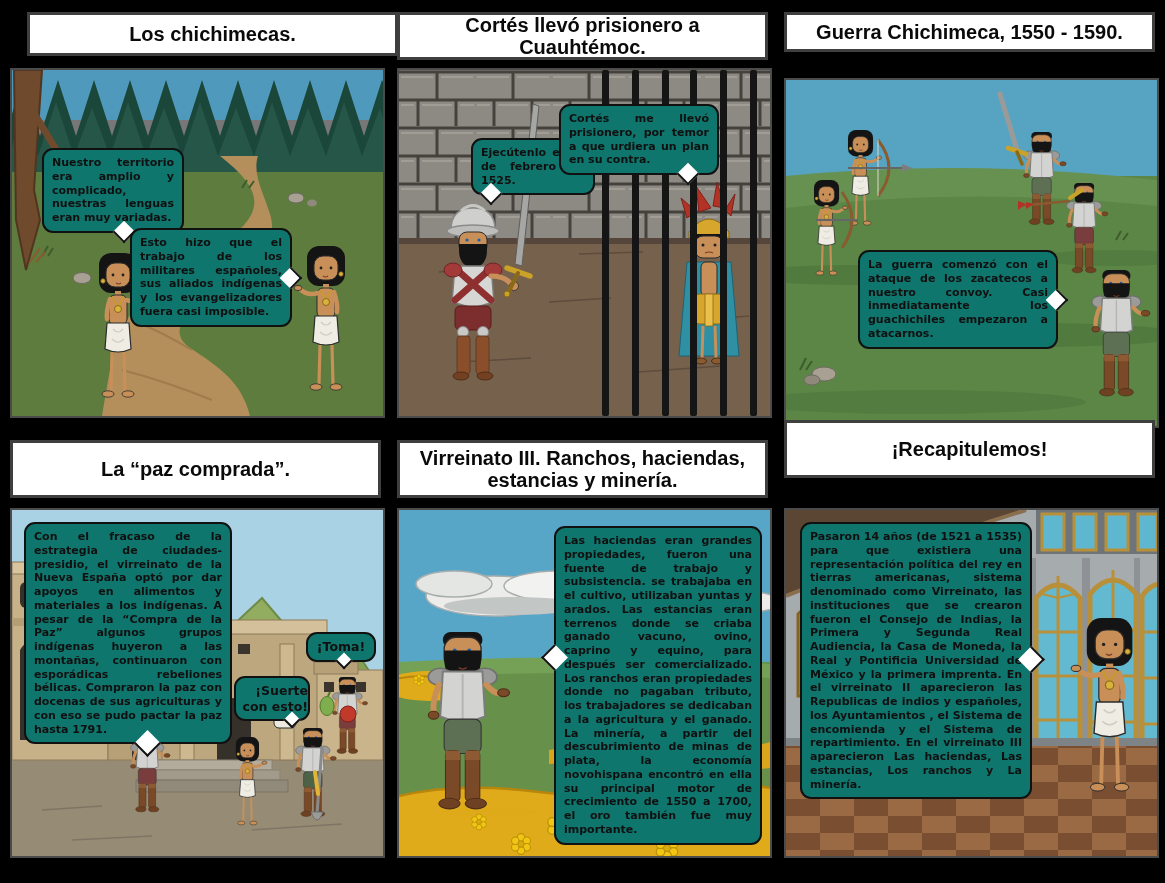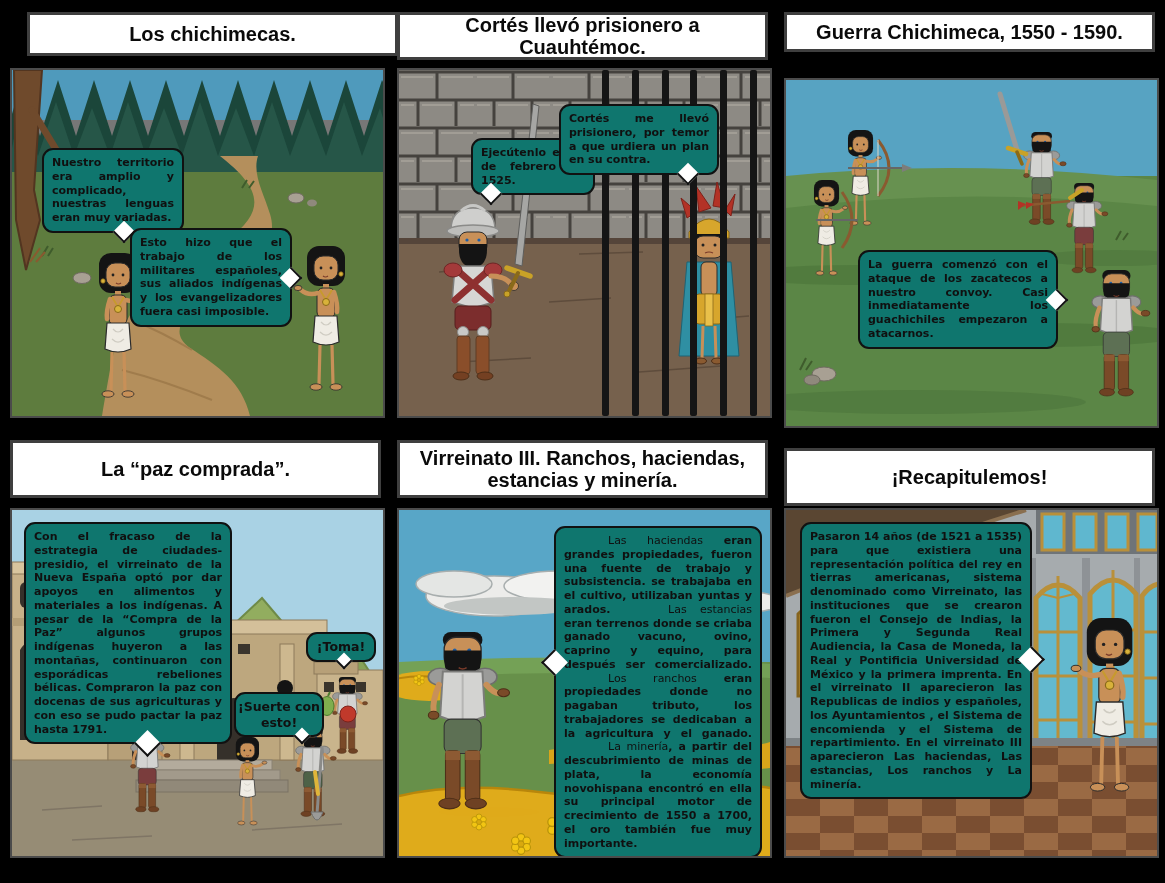--- a/index.html
+++ b/index.html
@@ -9,21 +9,21 @@
          display:flex;align-items:center;justify-content:center;text-align:center;
          font-family:"Liberation Sans",sans-serif;font-weight:800;font-size:20px;
          line-height:1.12;color:#0a0a0a;padding:2px 14px;}
   .scene{position:absolute;width:371px;height:346px;border:2px solid #4b4b4b;
          box-sizing:content-box;overflow:hidden;background:#777;}
   .scene svg{display:block;width:371px;height:346px;}
   .bubble{position:absolute;background:#0f766e;border:2.5px solid #111;border-radius:11px;
           padding:6px 8px;font-size:11px;line-height:1.25;font-weight:600;color:#101010;
           text-align:justify;box-sizing:border-box;z-index:5;}
   .bubble.small{text-align:center;font-size:12.5px;padding:5px 0;}
-  .bubble b{font-weight:400;margin-left:44px;}
+  .bubble b{font-weight:700;}
   .tail{position:absolute;width:14px;height:14px;background:#fff;z-index:6;}
   .tail.down{border-right:2.5px solid #111;border-bottom:2.5px solid #111;
              transform:rotate(45deg);bottom:-9px;}
   .tail.right{border-right:2.5px solid #111;border-top:2.5px solid #111;
               transform:rotate(45deg);right:-9px;}
   .tail.left{border-left:2.5px solid #111;border-bottom:2.5px solid #111;
              transform:rotate(45deg);left:-9px;}
 </style>
 </head>
 <body>
@@ -319,21 +319,21 @@
       <circle cx="336" cy="204" r="8" fill="#c0392b" stroke="#7e221a"></circle>
     </svg>
     <div class="bubble" style="left:12px;top:12px;width:208px">
       <span>Con el fracaso de la estrategia de ciudades-presidio, el virreinato de la Nueva España optó por dar apoyos en alimentos y materiales a los indígenas. A pesar de la “Compra de la Paz” algunos grupos indígenas huyeron a las montañas, continuaron con esporádicas rebeliones bélicas. Compraron la paz con docenas de sus agriculturas y con eso se pudo pactar la paz hasta 1791.</span>
       <div class="tail down" style="left:55%;width:17px;height:17px;bottom:-11px"></div>
     </div>
     <div class="bubble small" style="left:294px;top:122px;width:70px">
       <span>¡Toma!</span>
       <div class="tail down" style="left:45%;width:10px;height:10px;bottom:-7px"></div>
     </div>
-    <div class="bubble small" style="left:222px;top:182px;width:90px;text-align:center">
+    <div class="bubble small" style="left:222px;top:166px;width:76px;text-align:right">
       <span>¡Suerte con esto!</span>
       <div class="tail down" style="left:70%;width:10px;height:10px;bottom:-7px"></div>
     </div>
   </div>
 
   <div class="title" style="left:397px;top:440px;width:371px;height:58px">Virreinato III. Ranchos, haciendas, estancias y minería.</div>
   <div class="scene" style="left:397px;top:508px">
     <svg viewBox="0 0 371 346" preserveAspectRatio="none">
       <rect width="371" height="190" fill="#58a6c7"></rect>
       <g>
@@ -364,21 +364,21 @@
       <g transform="translate(28,122) scale(1.32)" style="--pants:#5d7054">
         <use href="#fig-soldier"></use>
         </g>
     </svg>
     <div class="bubble" style="left:155px;top:16px;width:208px">
       <span><b>Las haciendas</b><span> eran grandes propiedades, fueron una fuente de trabajo y subsistencia. se trabajaba en el cultivo, utilizaban yuntas y arados. </span><b>Las estancias</b><span> eran terrenos donde se criaba ganado vacuno, ovino, caprino y equino, para después ser comercializado. </span><b>Los ranchos</b><span> eran propiedades donde no pagaban tributo, los trabajadores se dedicaban a la agricultura y el ganado. </span><b>La minería</b><span>, a partir del descubrimiento de minas de plata, la economía novohispana encontró en ella su principal motor de crecimiento de 1550 a 1700, el oro también fue muy importante.</span></span>
       <div class="tail left" style="top:38%;width:17px;height:17px;left:-11px"></div>
     </div>
   </div>
 
-  <div class="title" style="left:784px;top:448px;width:371px;height:58px">¡Recapitulemos!</div>
+  <div class="title" style="left:784px;top:420px;width:371px;height:58px">¡Recapitulemos!</div>
   <div class="scene" style="left:784px;top:508px">
     <svg viewBox="0 0 371 346" preserveAspectRatio="none">
       <defs>
         <pattern id="checker6" width="68" height="34" patternUnits="userSpaceOnUse">
           <rect width="34" height="17" fill="#9a6a44"></rect>
             <rect x="34" width="34" height="17" fill="#7a4e31"></rect>
           <rect y="17" width="34" height="17" fill="#7a4e31"></rect>
             <rect x="34" y="17" width="34" height="17" fill="#9a6a44"></rect>
         </pattern>
       </defs>

